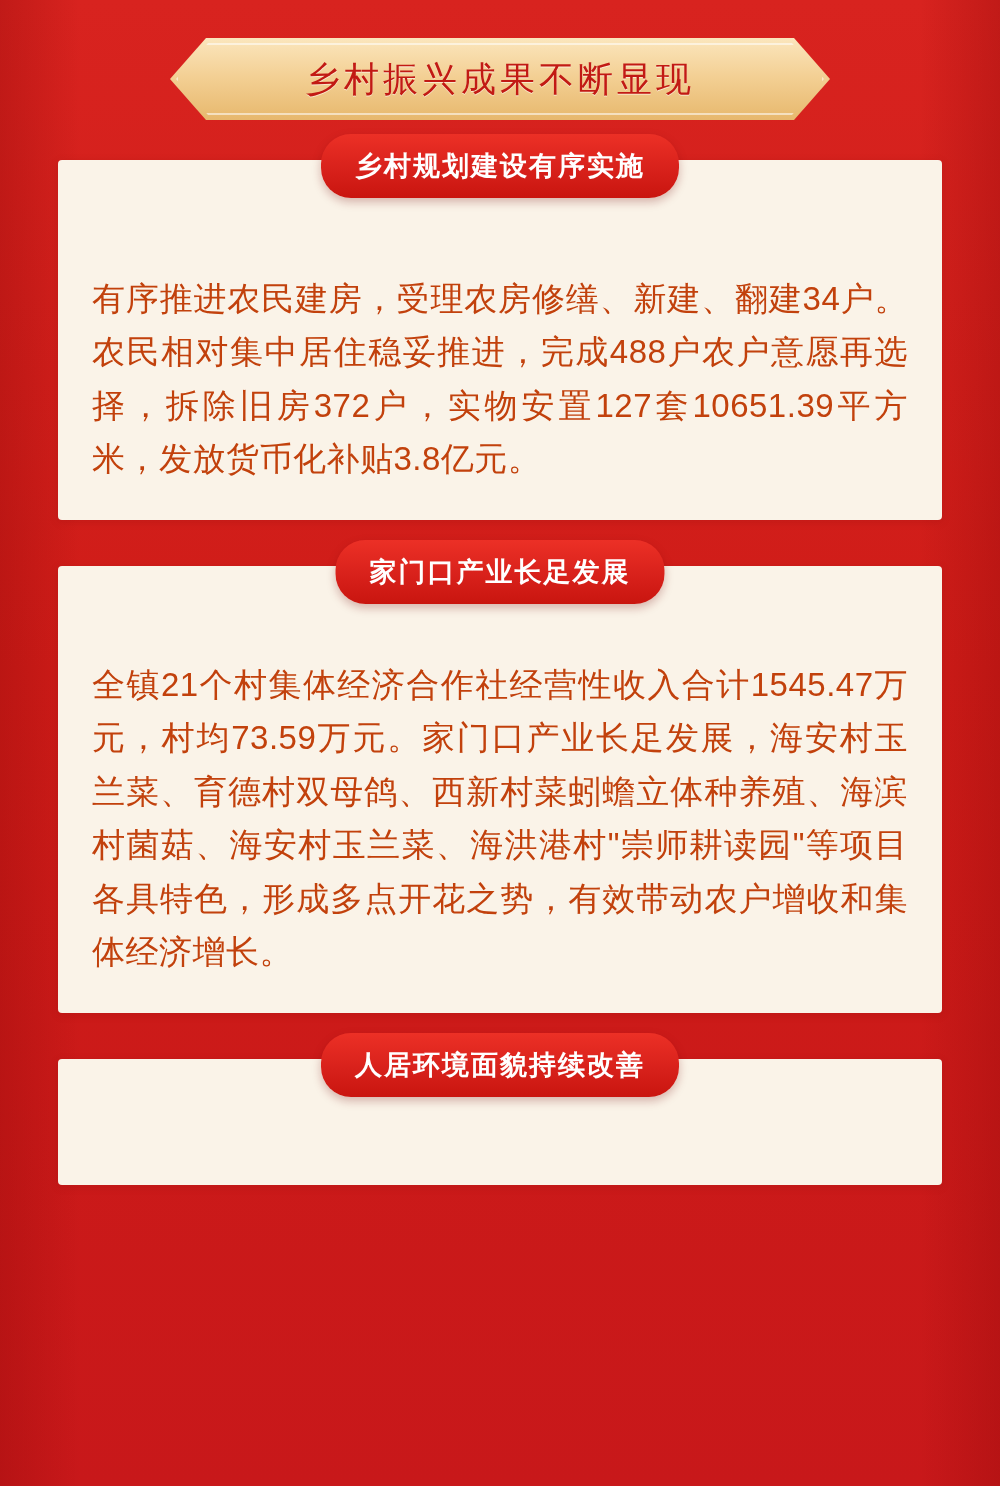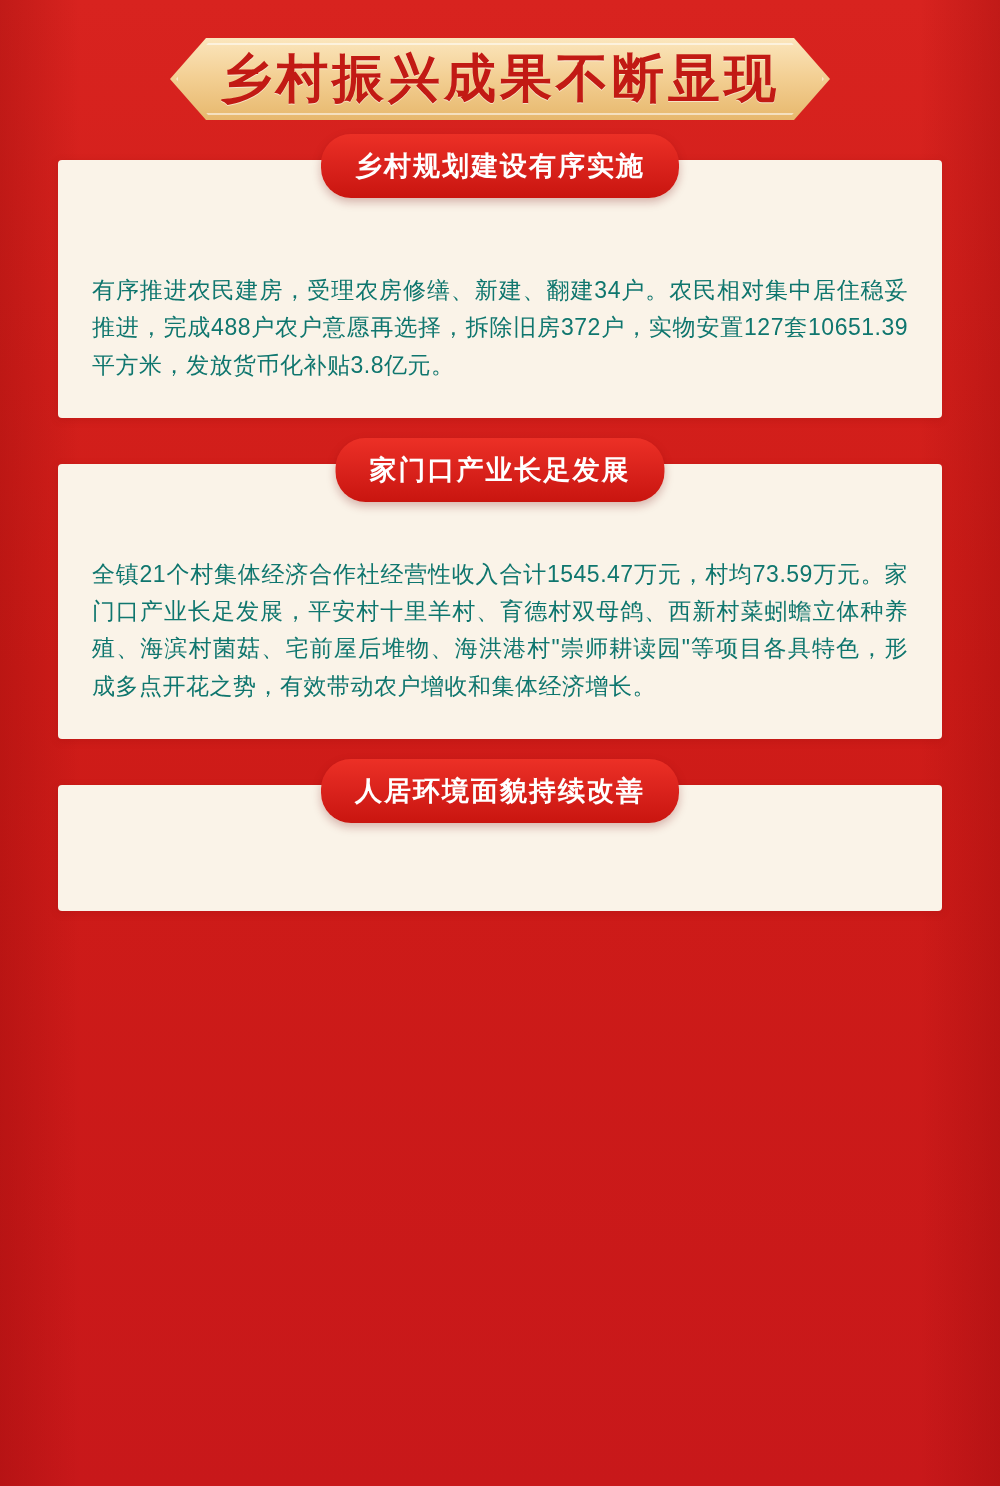--- a/index.html
+++ b/index.html
@@ -60,22 +60,22 @@
     top: 5px; left: 6px; right: 6px; bottom: 5px;
     border: 2px solid rgba(255,255,255,0.55);
     clip-path: polygon(
       32px 0%, calc(100% - 32px) 0%, 100% 50%,
       calc(100% - 32px) 100%, 32px 100%, 0% 50%);
     pointer-events: none;
   }
   .banner-title {
     position: relative;
     z-index: 2;
-    font-size: 52px;
-    font-weight: bold;
+    font-size: 35px;
+    font-weight: normal;
     letter-spacing: 4px;
     color: #c21a14;
     text-shadow: 0 1px 0 rgba(255,255,255,0.55);
     white-space: nowrap;
   }
 
   
   .cards {
     position: relative;
     z-index: 2;
@@ -102,23 +102,23 @@
     color: #ffffff;
     font-size: 27px;
     font-weight: bold;
     letter-spacing: 2px;
     padding: 14px 34px;
     border-radius: 30px;
     white-space: nowrap;
     box-shadow: 0 4px 10px rgba(120, 10, 10, 0.28);
   }
   .card-body {
-    font-size: 23px;
+    font-size: 33px;
     line-height: 1.62;
-    color: #0f766e;
+    color: #c2410c;
     letter-spacing: 0.5px;
     text-align: justify;
     font-family: "Liberation Sans", "DejaVu Sans", sans-serif;
   }
   
   .card.c1 { padding-top: 112px; }
   .card.c2 { padding-top: 92px; }
   .card.c3 { padding-top: 92px; }
 </style>
 </head>
@@ -135,21 +135,21 @@
 
   <div class="cards">
 
     <div class="card c1">
       <div class="card-badge">乡村规划建设有序实施</div>
       <div class="card-body">有序推进农民建房，受理农房修缮、新建、翻建34户。农民相对集中居住稳妥推进，完成488户农户意愿再选择，拆除旧房372户，实物安置127套10651.39平方米，发放货币化补贴3.8亿元。</div>
     </div>
 
     <div class="card c2">
       <div class="card-badge">家门口产业长足发展</div>
-      <div class="card-body">全镇21个村集体经济合作社经营性收入合计1545.47万元，村均73.59万元。家门口产业长足发展，平安村十里羊村、育德村双母鸽、西新村菜蚓蟾立体种养殖、海滨村菌菇、宅前屋后堆物、海洪港村"崇师耕读园"等项目各具特色，形成多点开花之势，有效带动农户增收和集体经济增长。</div>
+      <div class="card-body">全镇21个村集体经济合作社经营性收入合计1545.47万元，村均73.59万元。家门口产业长足发展，海安村玉兰菜、育德村双母鸽、西新村菜蚓蟾立体种养殖、海滨村菌菇、海安村玉兰菜、海洪港村"崇师耕读园"等项目各具特色，形成多点开花之势，有效带动农户增收和集体经济增长。</div>
     </div>
 
     <div class="card c3">
       <div class="card-badge">人居环境面貌持续改善</div>
     </div>
 
   </div>
 </div>
 
 </body></html>

